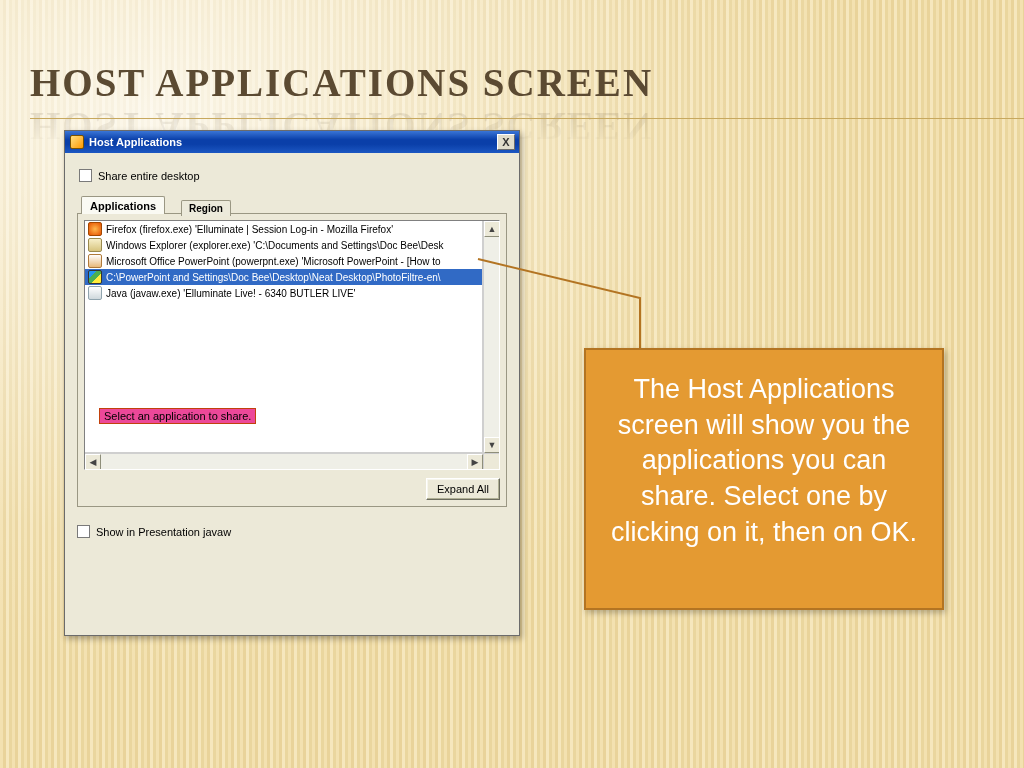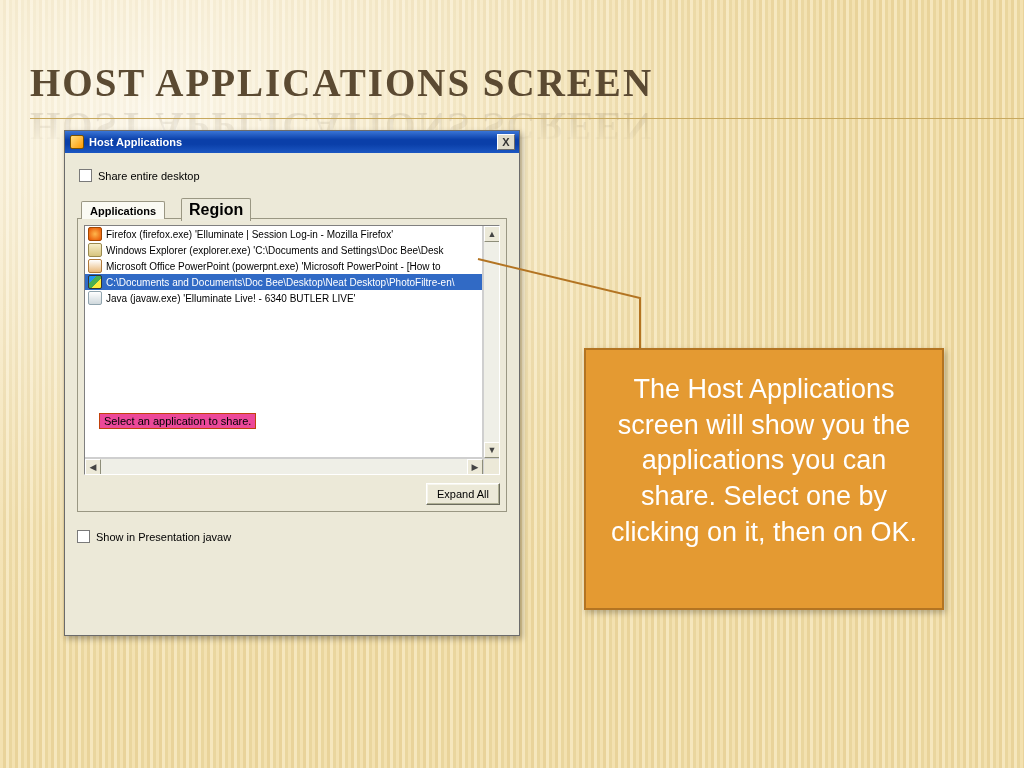--- a/index.html
+++ b/index.html
@@ -104,21 +104,21 @@
   .tab, .tab-inactive {
     border: 1px solid #9a9783;
     border-bottom: none;
     background: #f5f2e1;
     padding: 3px 8px 2px 8px;
     font-size: 11px;
     border-radius: 2px 2px 0 0;
     position: relative;
   }
   .tab { background: #fafaf3; z-index: 2; }
-  .tab-inactive { background: #eceadb; top: 2px; font-size: 16px; padding: 2px 7px; }
+  .tab-inactive { background: #eceadb; top: 2px; font-size: 10px; padding: 2px 7px; }
   .tabpanel {
     border: 1px solid #9a9783;
     margin-top: -1px;
     padding: 6px;
     background: #ece9d8;
   }
   .listbox {
     background: #fff;
     border: 1px solid #808080;
     border-right-color: #fff;
@@ -257,21 +257,21 @@
           <div class="app-row">
             <span class="app-icon ic-explorer"></span>
             <span>Windows Explorer (explorer.exe) 'C:\Documents and Settings\Doc Bee\Desk</span>
           </div>
           <div class="app-row">
             <span class="app-icon ic-ppt"></span>
             <span>Microsoft Office PowerPoint (powerpnt.exe) 'Microsoft PowerPoint - [How to</span>
           </div>
           <div class="app-row selected">
             <span class="app-icon ic-photofiltre"></span>
-            <span>C:\Documents and Documents\Doc Bee\Desktop\Neat Desktop\PhotoFiltre-en\</span>
+            <span>C:\PowerPoint and Settings\Doc Bee\Desktop\Neat Desktop\PhotoFiltre-en\</span>
           </div>
           <div class="app-row">
             <span class="app-icon ic-java"></span>
             <span>Java (javaw.exe) 'Elluminate Live! - 6340 BUTLER LIVE'</span>
           </div>
 
           <div class="tooltip-box">Select an application to share.</div>
         </div>
         <div class="vscroll">
           <div class="sb-btn">▲</div>

